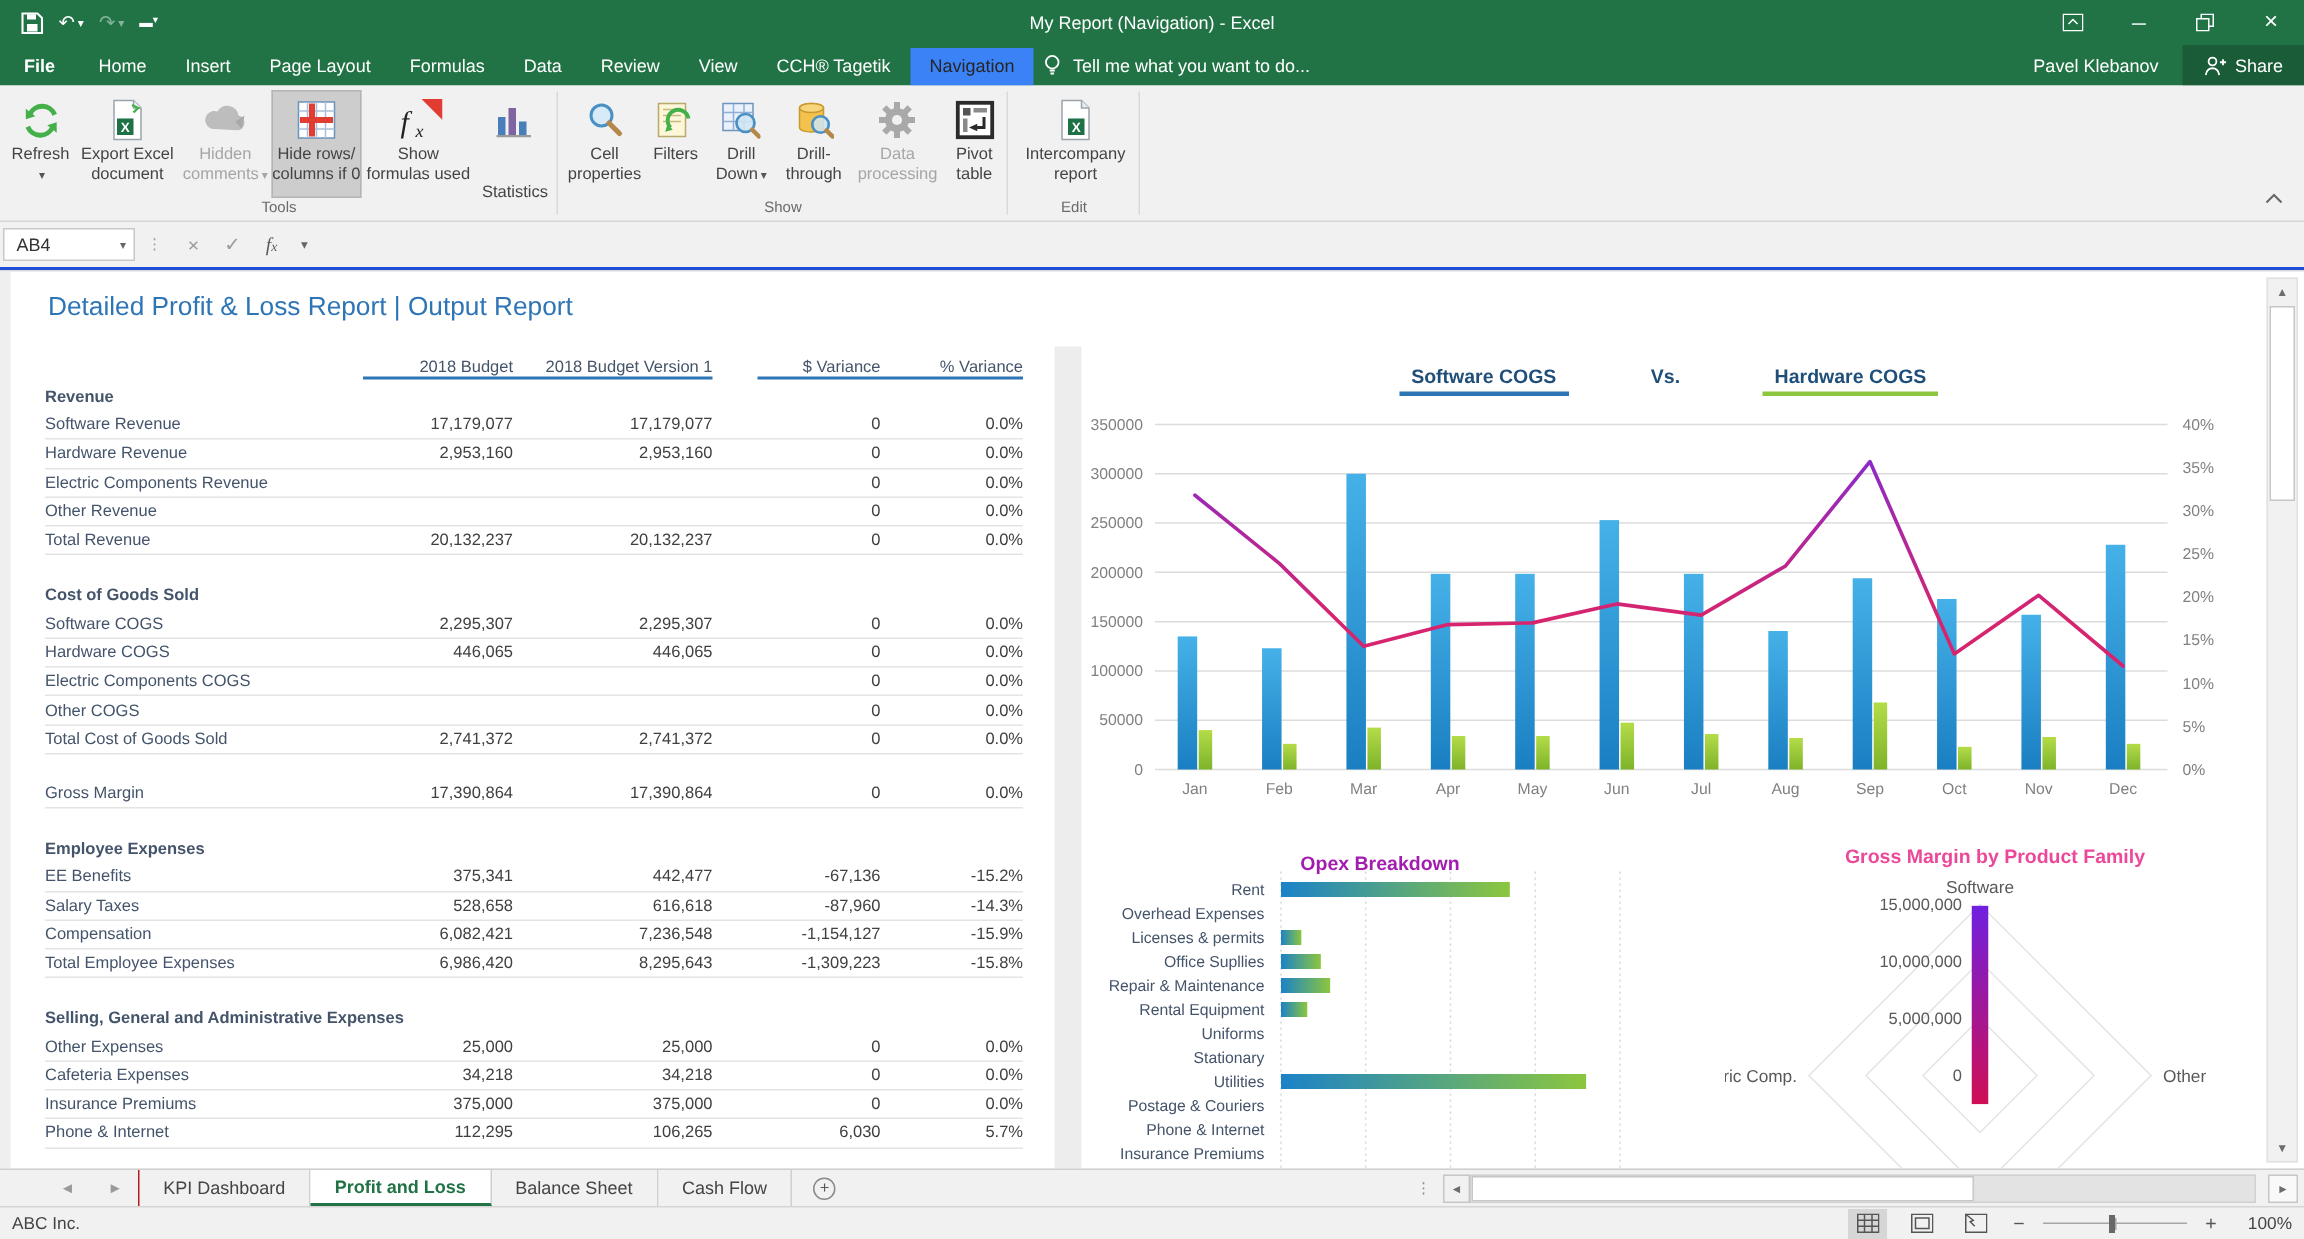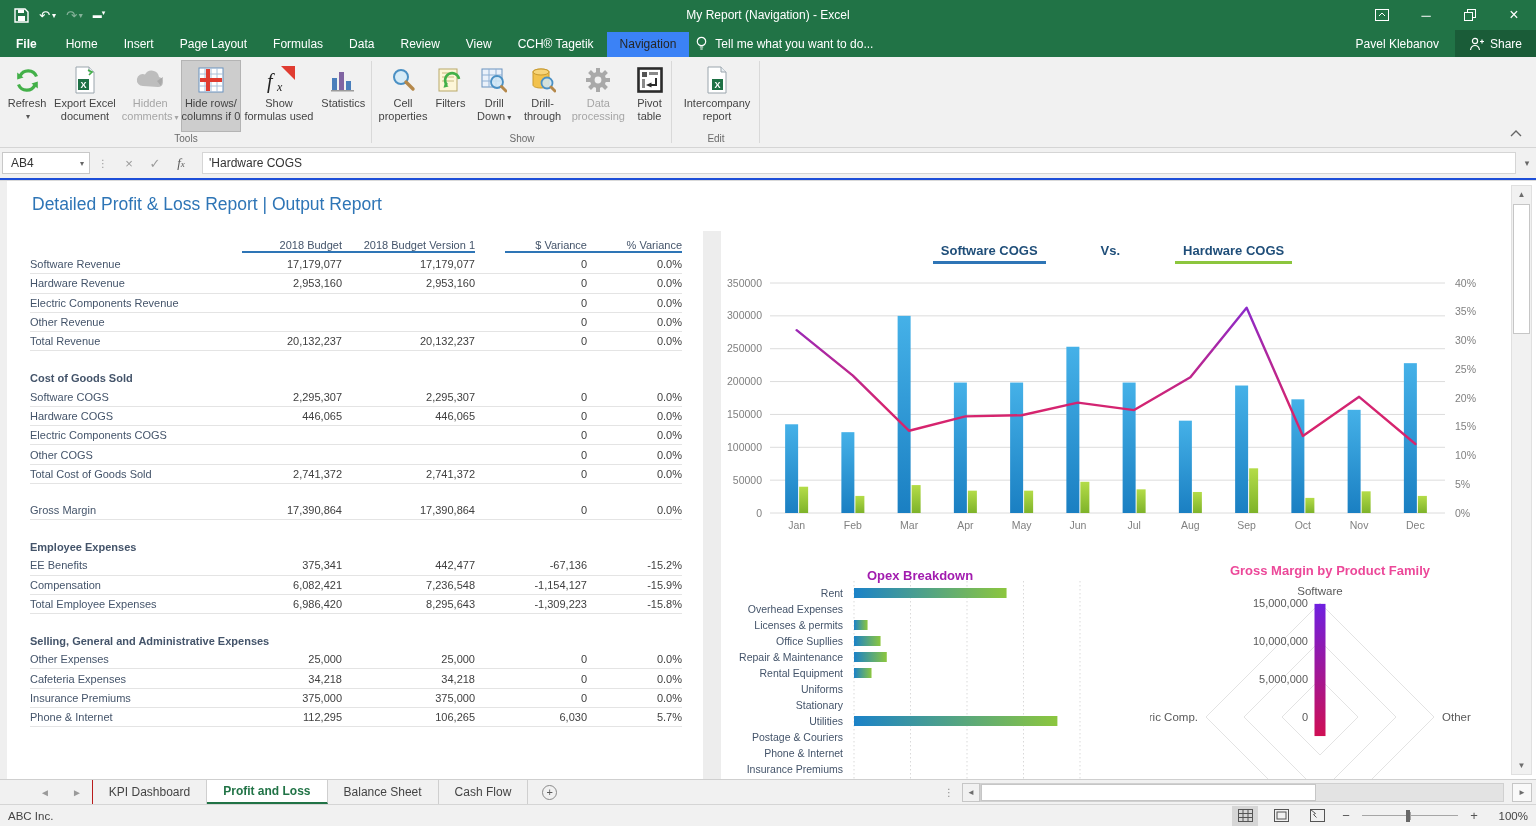--- a/index.html
+++ b/index.html
@@ -266,21 +266,21 @@
                 <polygon points="18,0 32,0 32,14" fill="#e03c31"></polygon>
                 <text x="4" y="22" font-size="20" font-style="italic" font-family="serif" fill="#222">f</text>
                 <text x="14" y="25" font-size="12" font-style="italic" font-family="serif" fill="#222">x</text>
               </svg>
           </div>
           <div class="rlabel">
               <span>Show</span>
               <span>formulas used</span>
             </div>
         </div>
-        <div class="rbtn" style="width:58px;">
+        <div class="rbtn" style="width:58px;gap:25px;">
           <div class="ricon">
             <svg width="26" height="24" viewBox="0 0 26 24">
                 <rect x="2" y="10" width="5" height="12" fill="#4a7ebb"></rect>
                 <rect x="9" y="4" width="5" height="18" fill="#8064a2"></rect>
                 <rect x="16" y="13" width="5" height="9" fill="#4a7ebb"></rect>
                 <rect x="1" y="22" width="23" height="1.5" fill="#9b9b9b"></rect>
               </svg>
           </div>
           <div class="rlabel">
               <span>Statistics</span>
@@ -417,23 +417,20 @@
 
   <div class="fbar">
     <div class="namebox">
       <span>AB4</span>
       <span class="nb-dd">▾</span>
     </div>
     <span class="fb-dots">⋮</span>
     <span class="fb-btn">×</span>
     <span class="fb-btn">✓</span>
     <span class="fb-btn fb-fx">f<span style="font-size:9px;">x</span></span>
-    <div class="fb-field">
-      <span>'Hardware COGS</span>
-    </div>
     <span class="fb-exp">▾</span>
   </div>
 
   <div class="sheet">
     <div class="gutter"></div>
     <div class="report-title">Detailed Profit &amp; Loss Report | Output Report</div>
 
     <div class="pl-table">
       <div class="pl-hrow">
         <div class="pl-label"></div>
@@ -441,20 +438,21 @@
           <div class="c1">2018 Budget</div>
           <div class="c2">2018 Budget Version 1</div>
         </div>
         <div class="cgrp variance">
           <div class="c3">$ Variance</div>
           <div class="c4">% Variance</div>
         </div>
       </div>
       <div id="pl-body">
           <div class="pl-section">
+            <div class="sec-head">Revenue</div>
             <div class="pl-row">
               <div class="lbl">Software Revenue</div>
               <div class="n1">17,179,077</div>
               <div class="n2">17,179,077</div>
               <div class="n3">0</div>
               <div class="n4">0.0%</div>
             </div>
             <div class="pl-row">
               <div class="lbl">Hardware Revenue</div>
               <div class="n1">2,953,160</div>
@@ -532,20 +530,27 @@
             </div>
           </div>
           <div class="pl-section gap">
             <div class="sec-head">Employee Expenses</div>
             <div class="pl-row">
               <div class="lbl">EE Benefits</div>
               <div class="n1">375,341</div>
               <div class="n2">442,477</div>
               <div class="n3">-67,136</div>
               <div class="n4">-15.2%</div>
+            </div>
+            <div class="pl-row">
+              <div class="lbl">Salary Taxes</div>
+              <div class="n1">528,658</div>
+              <div class="n2">616,618</div>
+              <div class="n3">-87,960</div>
+              <div class="n4">-14.3%</div>
             </div>
             <div class="pl-row">
               <div class="lbl">Compensation</div>
               <div class="n1">6,082,421</div>
               <div class="n2">7,236,548</div>
               <div class="n3">-1,154,127</div>
               <div class="n4">-15.9%</div>
             </div>
             <div class="pl-row">
               <div class="lbl">Total Employee Expenses</div>

